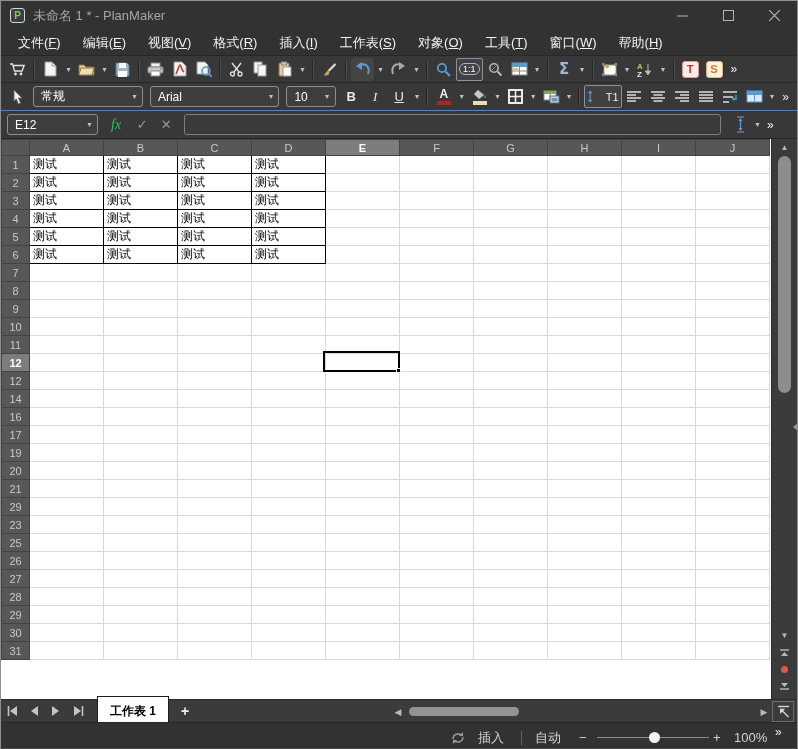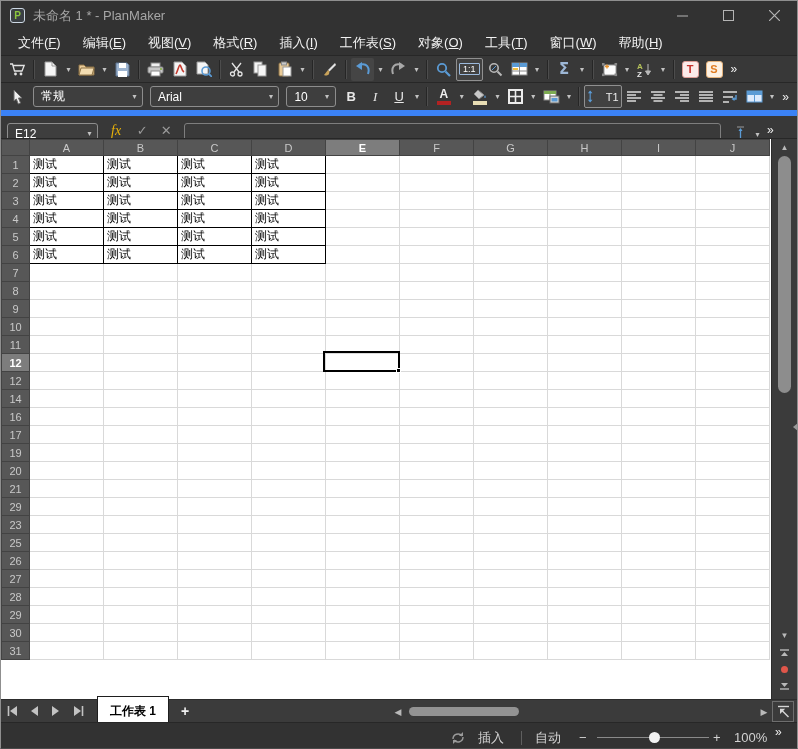--- a/index.html
+++ b/index.html
@@ -36,25 +36,25 @@
          padding:0 2px 0 7px;font-size:12px;color:#fff;margin:0 3px;}
   .combo .dd{margin-left:auto;}
   .fmt-b{font-weight:bold;color:#e8e8e8;font-size:13px;}
   .fmt-i{font-style:italic;font-family:"Liberation Serif",serif;color:#e8e8e8;font-size:13px;}
   .fmt-u{text-decoration:underline;color:#e8e8e8;font-size:13px;}
   .colorletter{font-size:12px;font-weight:bold;color:#f0f0f0;line-height:11px;display:block;}
   .colorbar{display:block;width:14px;height:4px;margin-top:1px;}
   .t1box{font-size:11px;color:#ececec;display:flex;align-items:center;gap:12px;}
 
   
-  .formulabar{height:28px;display:flex;align-items:flex-start;padding:7px 6px;border-top:6px solid #3b82f6;background:#383838;position:relative;}
+  .formulabar{height:28px;display:flex;align-items:center;padding:7px 6px;border-top:1px solid #3b82f6;background:#383838;position:relative;}
   .namebox{width:91px;height:21px;background:#3e3e3e;border:1px solid #8d8d8d;border-radius:3px;display:flex;align-items:center;
            padding:0 2px 0 7px;font-size:12px;color:#fff;}
   .namebox .dd{margin-left:auto;}
-  .fx{font-family:"Liberation Serif",serif;font-style:italic;color:#eab308;font-size:14px;margin:0 9px 0 13px;}
+  .fx{font-family:"Liberation Serif",serif;font-style:italic;color:#22c55e;font-size:14px;margin:0 9px 0 13px;}
   .fbtn{color:#9a9a9a;font-size:13px;width:24px;text-align:center;}
   .fxinput{height:21px;width:537px;background:#3a3a3a;border:1px solid #7e7e7e;border-radius:3px;margin-left:6px;color:#fff;font-size:12px;padding:0 5px;}
 
   
   .worksheet{position:relative;height:561px;background:#ffffff;border-top:1px solid #272727;overflow:hidden;}
   .gridwrap{position:absolute;left:0;top:0;width:770px;height:561px;overflow:hidden;background:#fff;}
   table.sheet{border-collapse:collapse;table-layout:fixed;}
   table.sheet th{background:#575757;color:#c9c9c9;font-weight:normal;font-size:11px;height:16px;
                  border:1px solid #434343;text-align:center;padding:0;}
   table.sheet th.active{background:#7d7d7d;color:#ffffff;font-weight:bold;}
@@ -228,21 +228,21 @@
   </span>
   <span class="dd">▾</span>
   <span class="sep"></span>
   <span class="tbtn">
     <svg width="15" height="15" viewBox="0 0 15 15">
         <circle cx="6" cy="6" r="4.2" fill="none" stroke="#5b9bd5" stroke-width="1.8"></circle>
         <line x1="9.5" y1="9.5" x2="14" y2="14" stroke="#5b9bd5" stroke-width="2.2"></line>
       </svg>
   </span>
   <span class="tbtn framed" style="font-size:9px;color:#fff;">
-    <span style="border:1px solid #9cbadd;padding:0 3px;border-radius:1px;">1:1</span>
+    <span style="border:1px solid #9cbadd;padding:0 3px;border-radius:6px;">1:1</span>
   </span>
   <span class="tbtn">
     <svg width="15" height="15" viewBox="0 0 15 15">
         <circle cx="6" cy="6" r="4.2" fill="none" stroke="#b9b9b9" stroke-width="1.6"></circle>
         <line x1="9.5" y1="9.5" x2="13.5" y2="13.5" stroke="#b9b9b9" stroke-width="2"></line>
         <path d="M4 8l4-4M4.6 4.6h.01M7.6 7.6h.01" stroke="#5b9bd5" stroke-width="1"></path>
       </svg>
   </span>
   <span class="tbtn">
     <svg width="17" height="14" viewBox="0 0 17 14">

